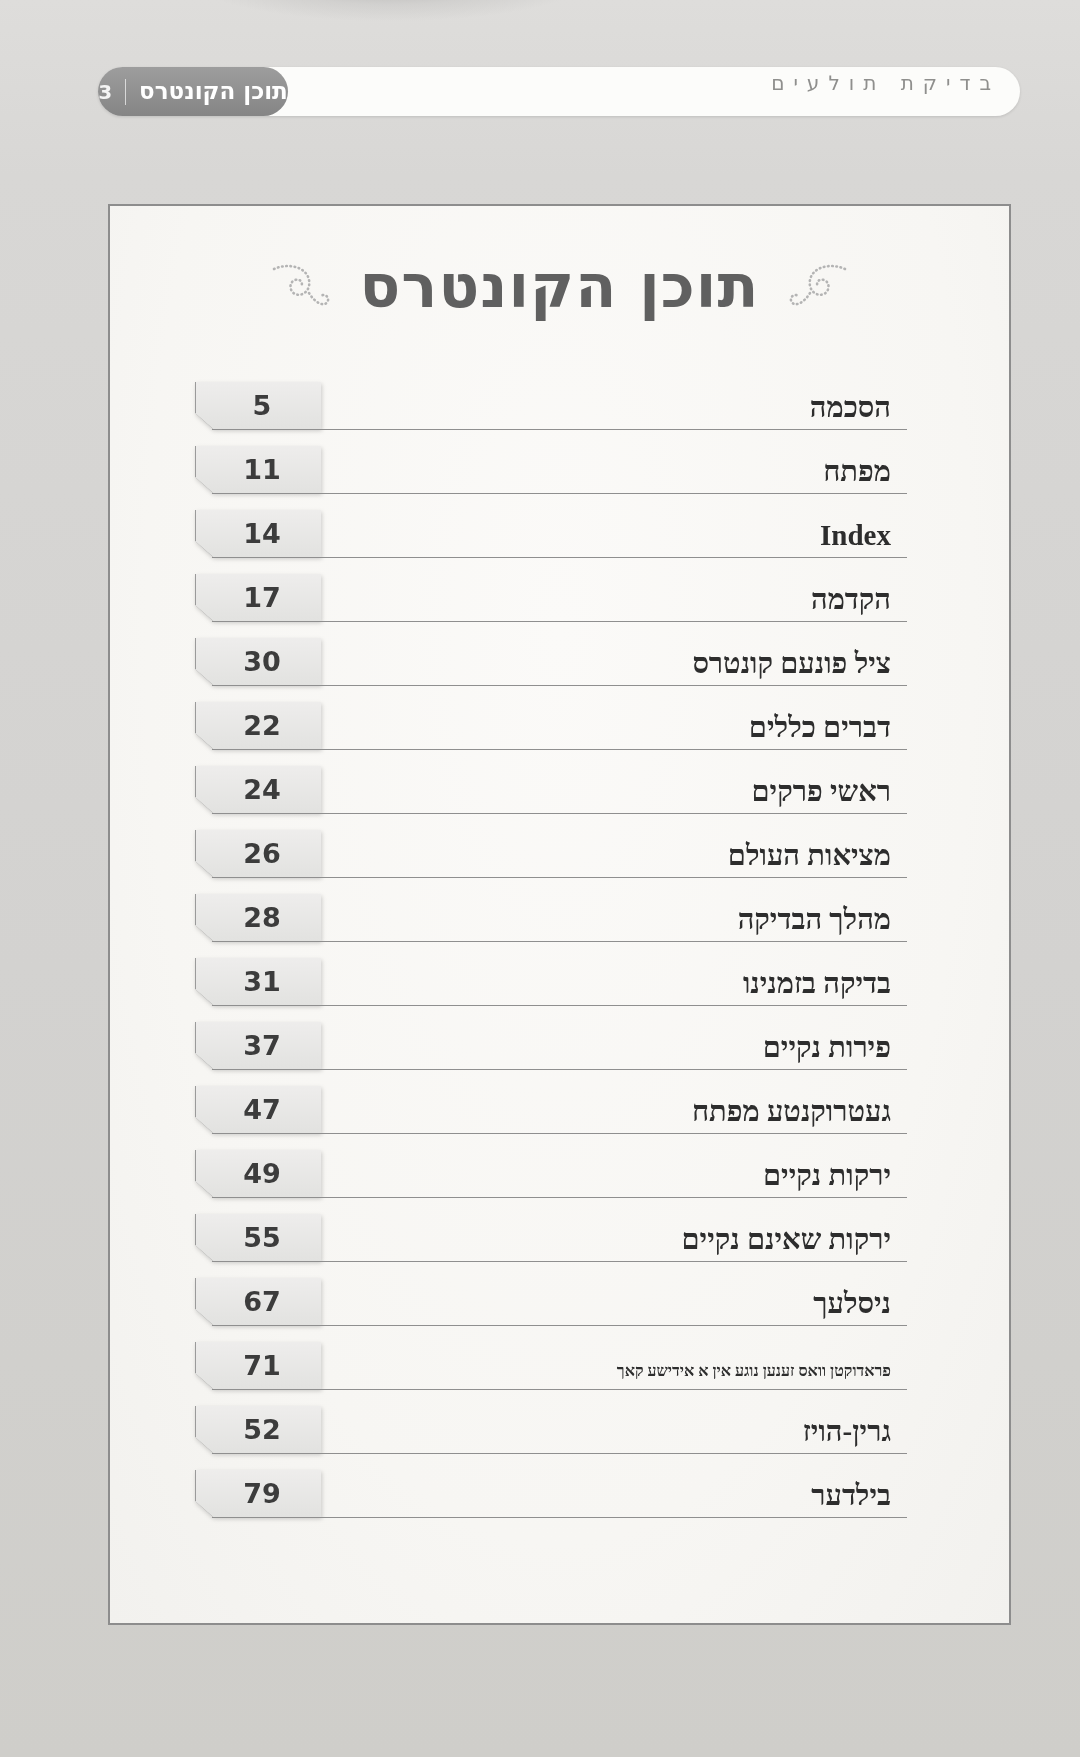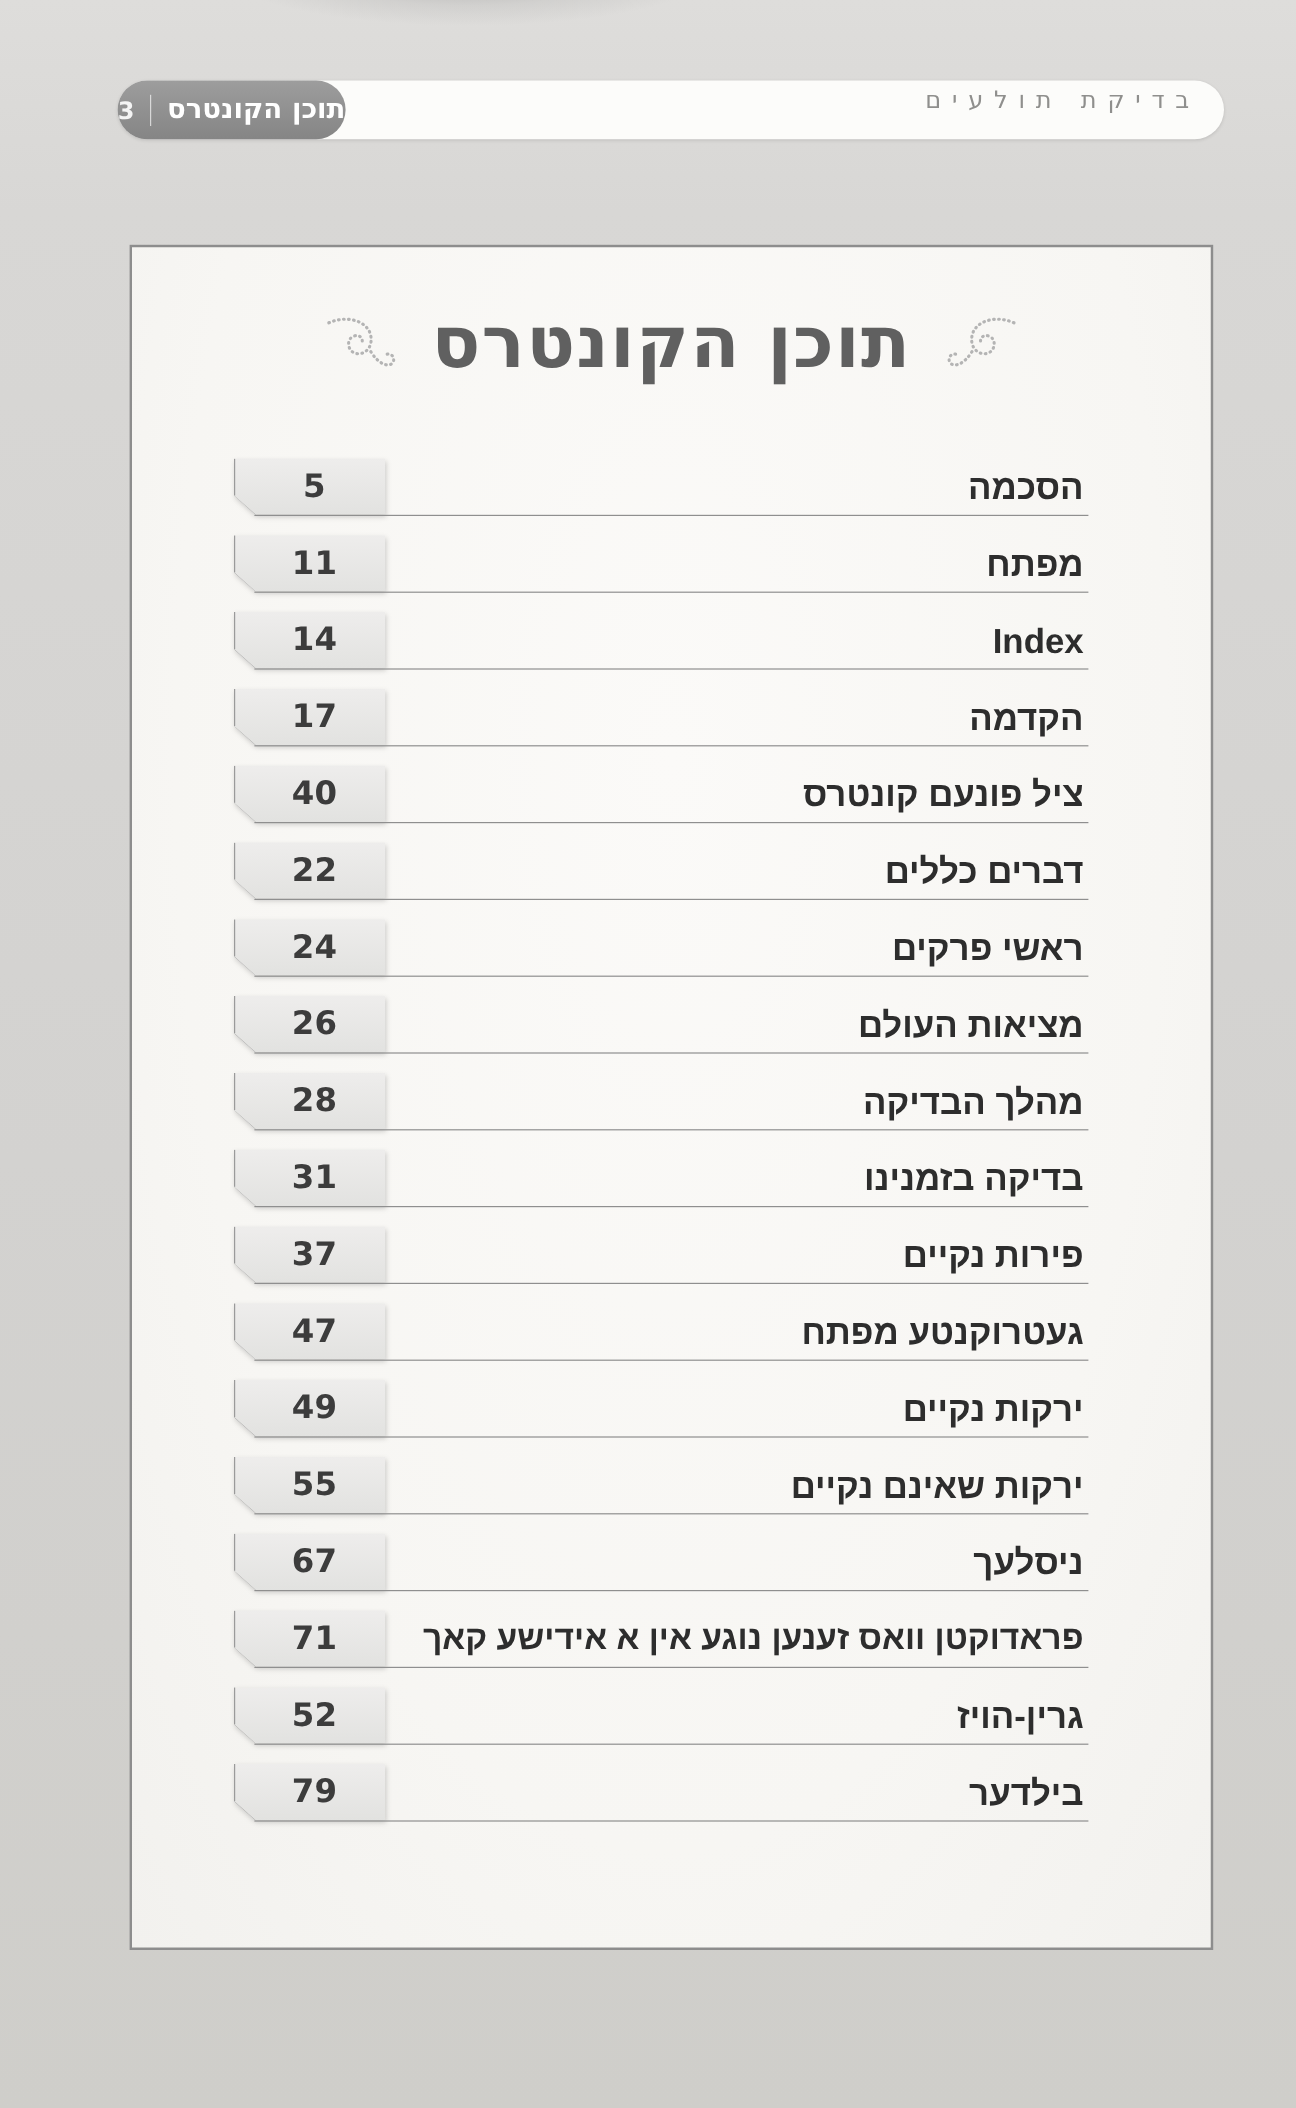--- a/index.html
+++ b/index.html
@@ -58,25 +58,25 @@
     position:relative;width:100%;height:100%;
     background:linear-gradient(180deg,#eeedec 0%,#e2e2e0 100%);
     clip-path:polygon(0 0,100% 0,100% 100%,18px 100%,0 calc(100% - 16px));
     display:flex;align-items:center;justify-content:center;
   }
   .tab::before{content:"";position:absolute;left:0;top:0;width:1px;height:calc(100% - 16px);background:#9a9a9a;}
   .tab::after{content:"";position:absolute;left:0;top:calc(100% - 16px);width:24px;height:1px;
     background:#9a9a9a;transform-origin:0 50%;transform:rotate(41.6deg);}
   .num{font-weight:bold;font-size:27px;color:#3c3c3c;padding-left:8px;line-height:1;}
   .row-title{
-    position:absolute;right:4px;bottom:8px;direction:rtl;white-space:nowrap;
-    font-family:Liberation Sans, sans-serif;
+    position:absolute;right:16px;bottom:8px;direction:rtl;white-space:nowrap;
+    font-family:Liberation Serif, serif;
     font-weight:bold;font-size:29px;color:#2d2d2d;line-height:1;
   }
-  .row-title.long{font-size:28px;bottom:11px;}
+  .row-title.long{font-size:16px;bottom:11px;}
 </style>
 </head>
 <body>
 
 <div class="scan-smudge"></div>
 
 <div class="header-pill">
   <div class="header-tab">
     <span class="header-tab-label">תוכן הקונטרס</span>
     <span class="header-divider"></span>
@@ -135,21 +135,21 @@
         <span class="num">17</span>
       </div>
     </div>
     <div class="row-title">הקדמה</div>
     <div class="rule"></div>
   </div>
 
   <div class="row">
     <div class="tab-wrap">
       <div class="tab">
-        <span class="num">40</span>
+        <span class="num">30</span>
       </div>
     </div>
     <div class="row-title">ציל פונעם קונטרס</div>
     <div class="rule"></div>
   </div>
 
   <div class="row">
     <div class="tab-wrap">
       <div class="tab">
         <span class="num">22</span>

